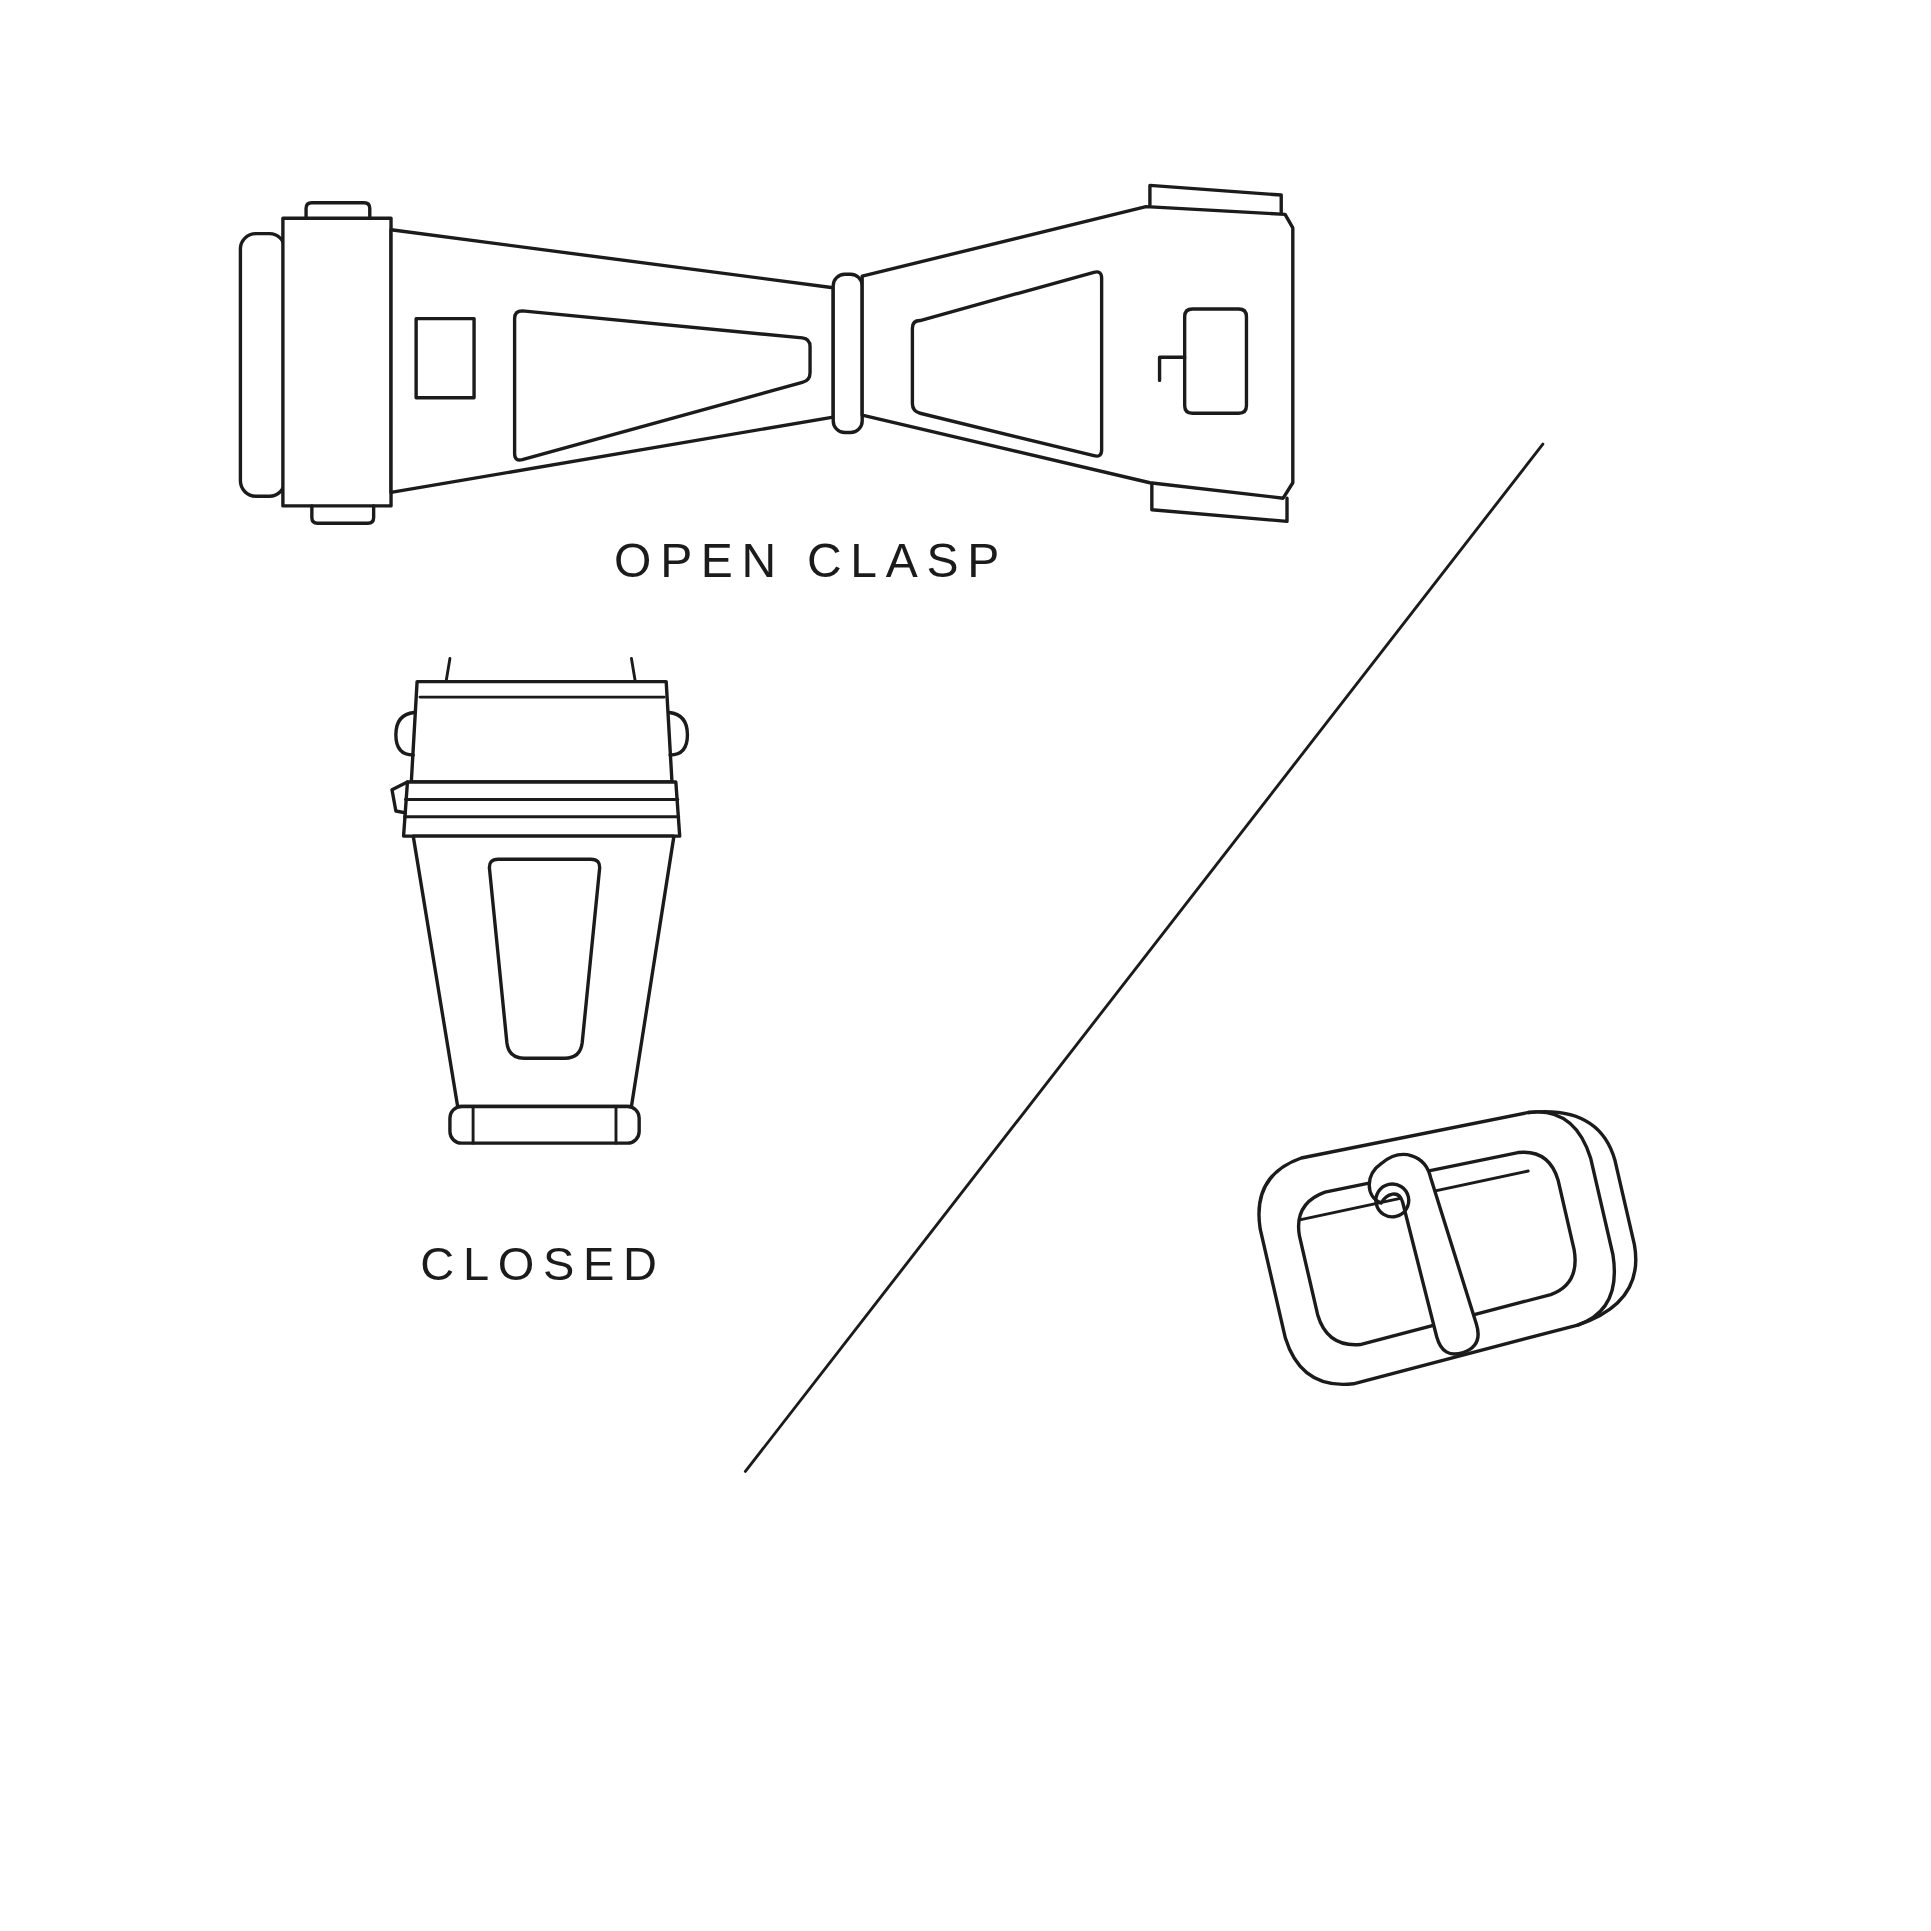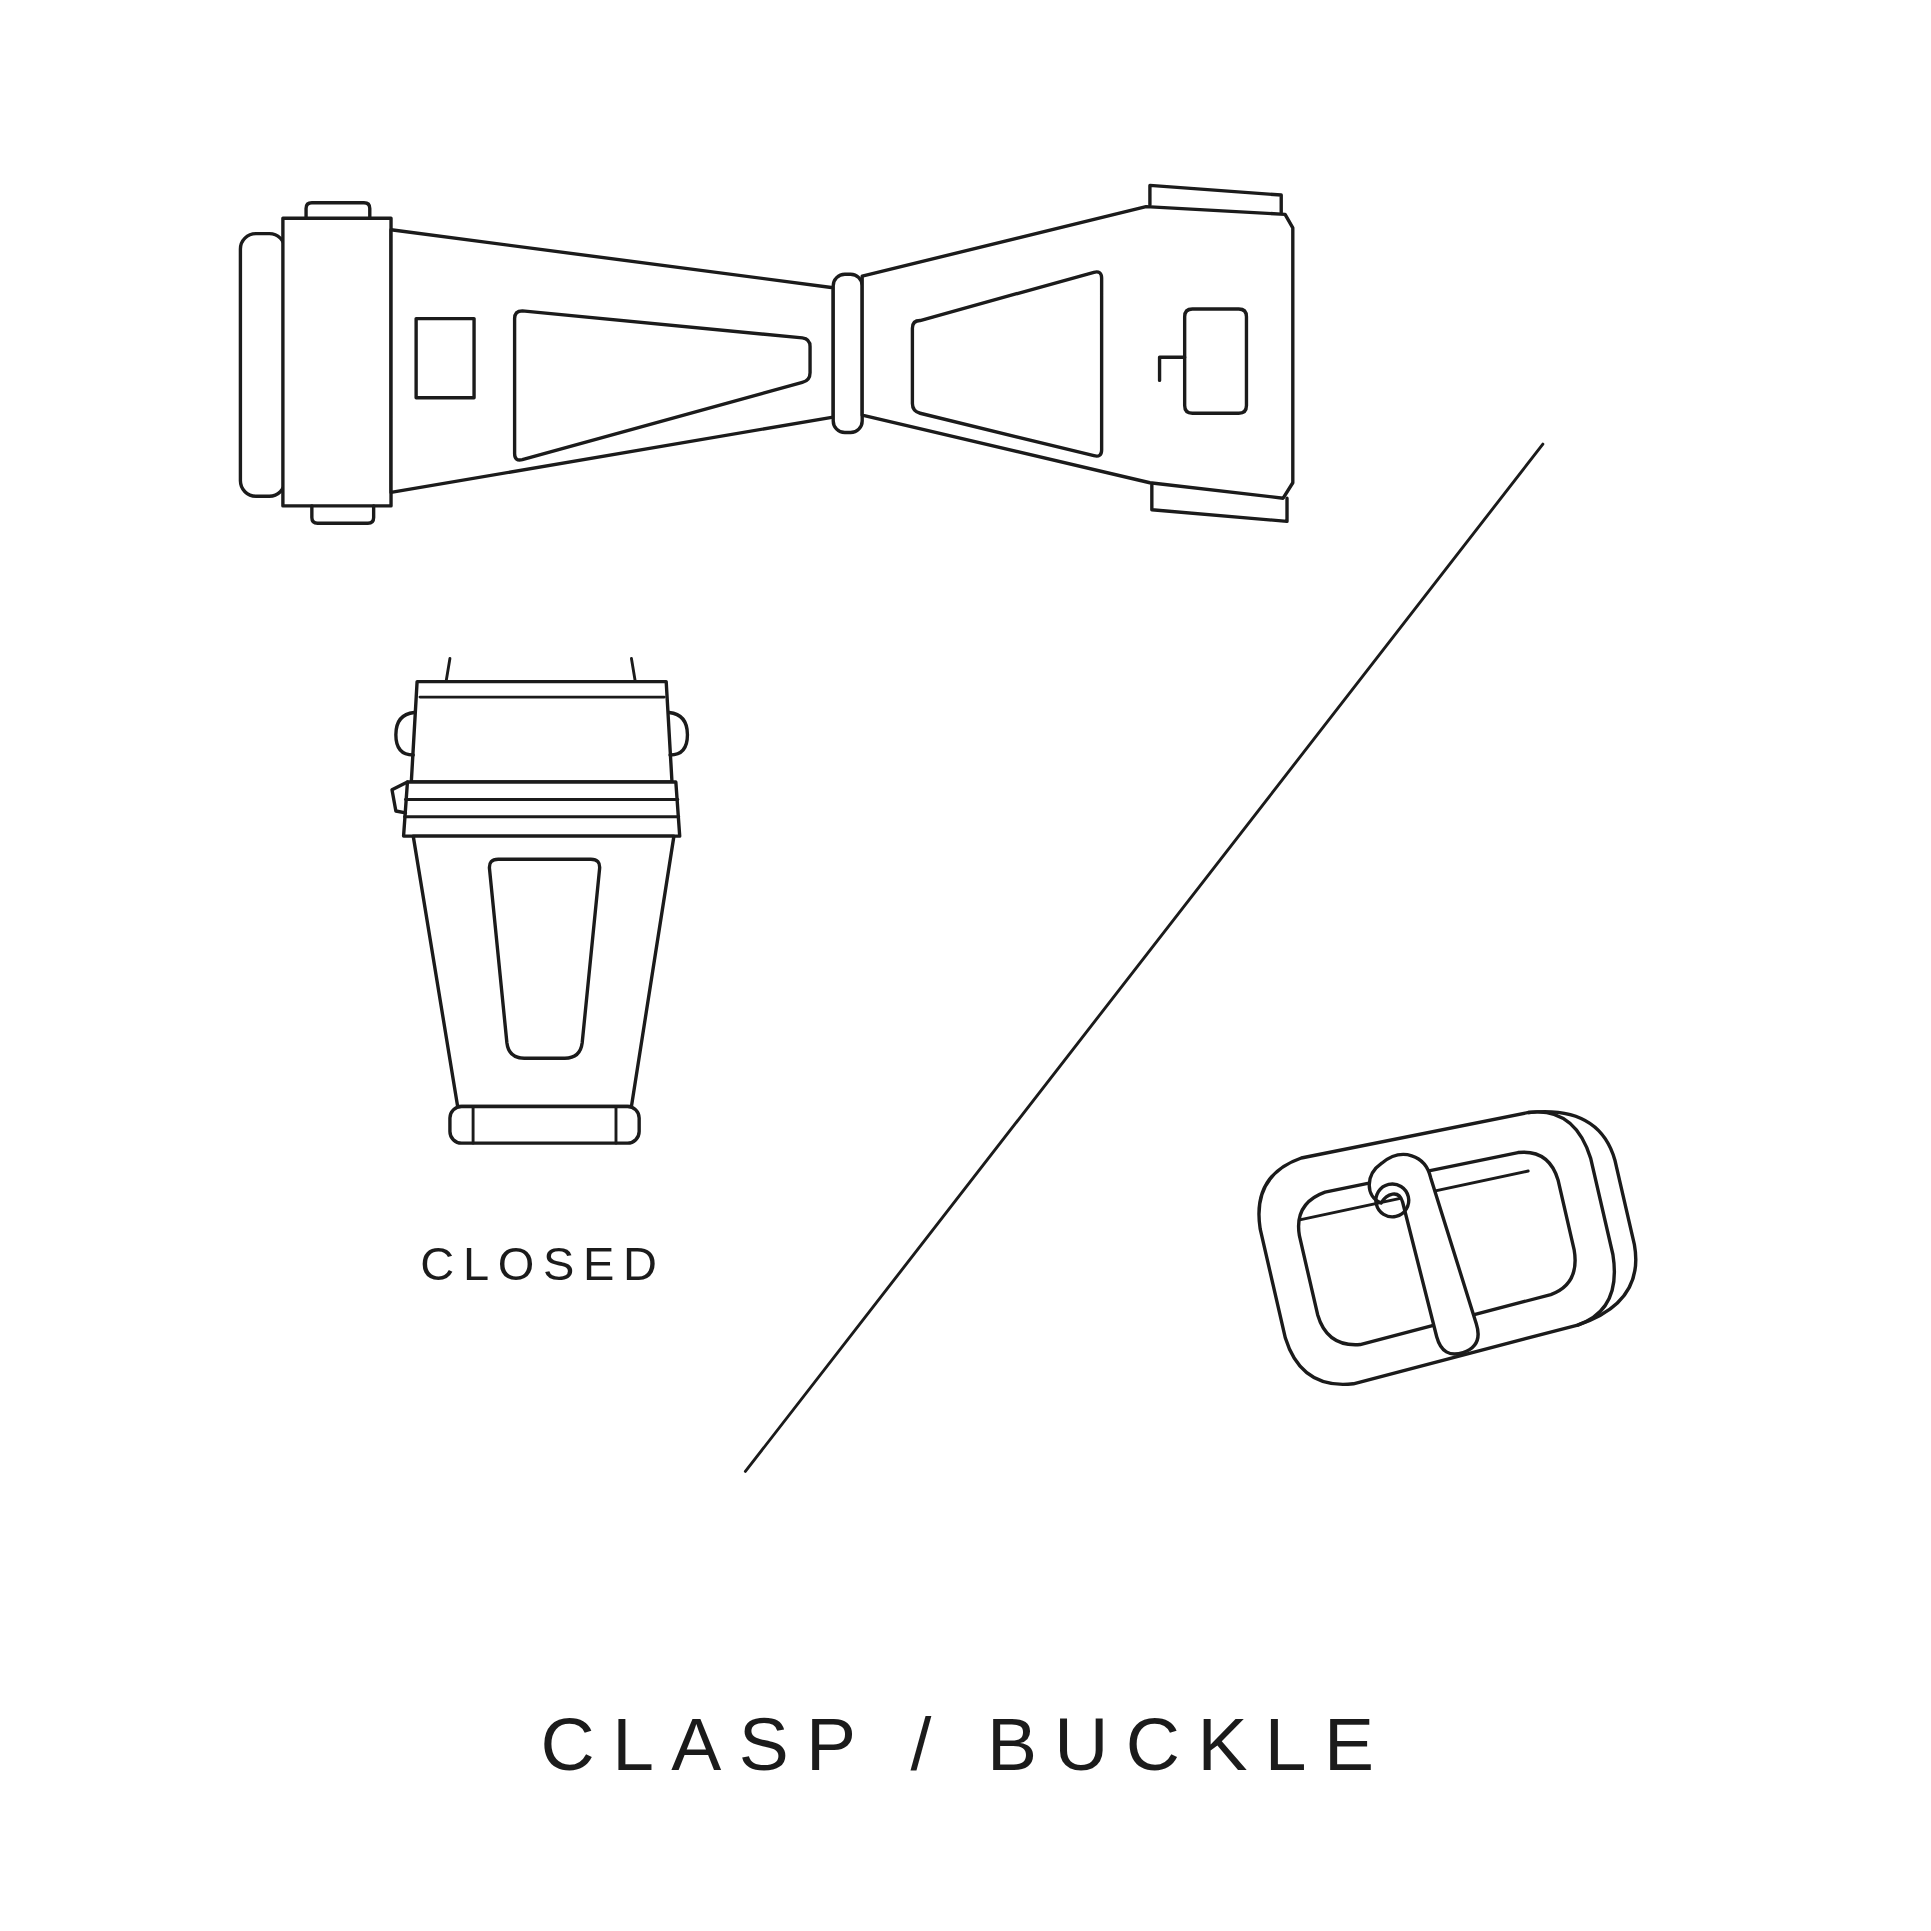--- a/index.html
+++ b/index.html
@@ -106,19 +106,19 @@
       <path class="ln-t" d="M 132 -113 Q 205 -104 208 -45 L 208 45 Q 205 106 132 113"></path>
       <path class="ln" d="M -92 -80 L 112 -75 Q 144 -71 146 -38 L 146 36 Q 144 72 112 76 L -92 82 Q -126 77 -128 42 L -128 -42 Q -126 -76 -92 -80 Z"></path>
 
       <line class="ln-thin" x1="-124" y1="-58" x2="118" y2="-54"></line>
 
       <path class="ln" d="M -28 -96 C -4 -108 18 -94 18 -70 L 30 88 Q 32 112 10 114 Q -12 116 -13 92 L -16 -52 C -17 -66 -30 -64 -38 -56 C -52 -66 -48 -88 -28 -96 Z"></path>
       <circle class="ln-t" cx="-26" cy="-56" r="17"></circle>
     </g>
   </svg>
 
+  <div class="caption caption-open">OPEN CLASP</div>
 
   <div class="caption caption-closed">CLOSED</div>
 
-  <div class="page-title">CLASP / BUCKLE</div>
 
 </div>
 
 
 </body></html>

